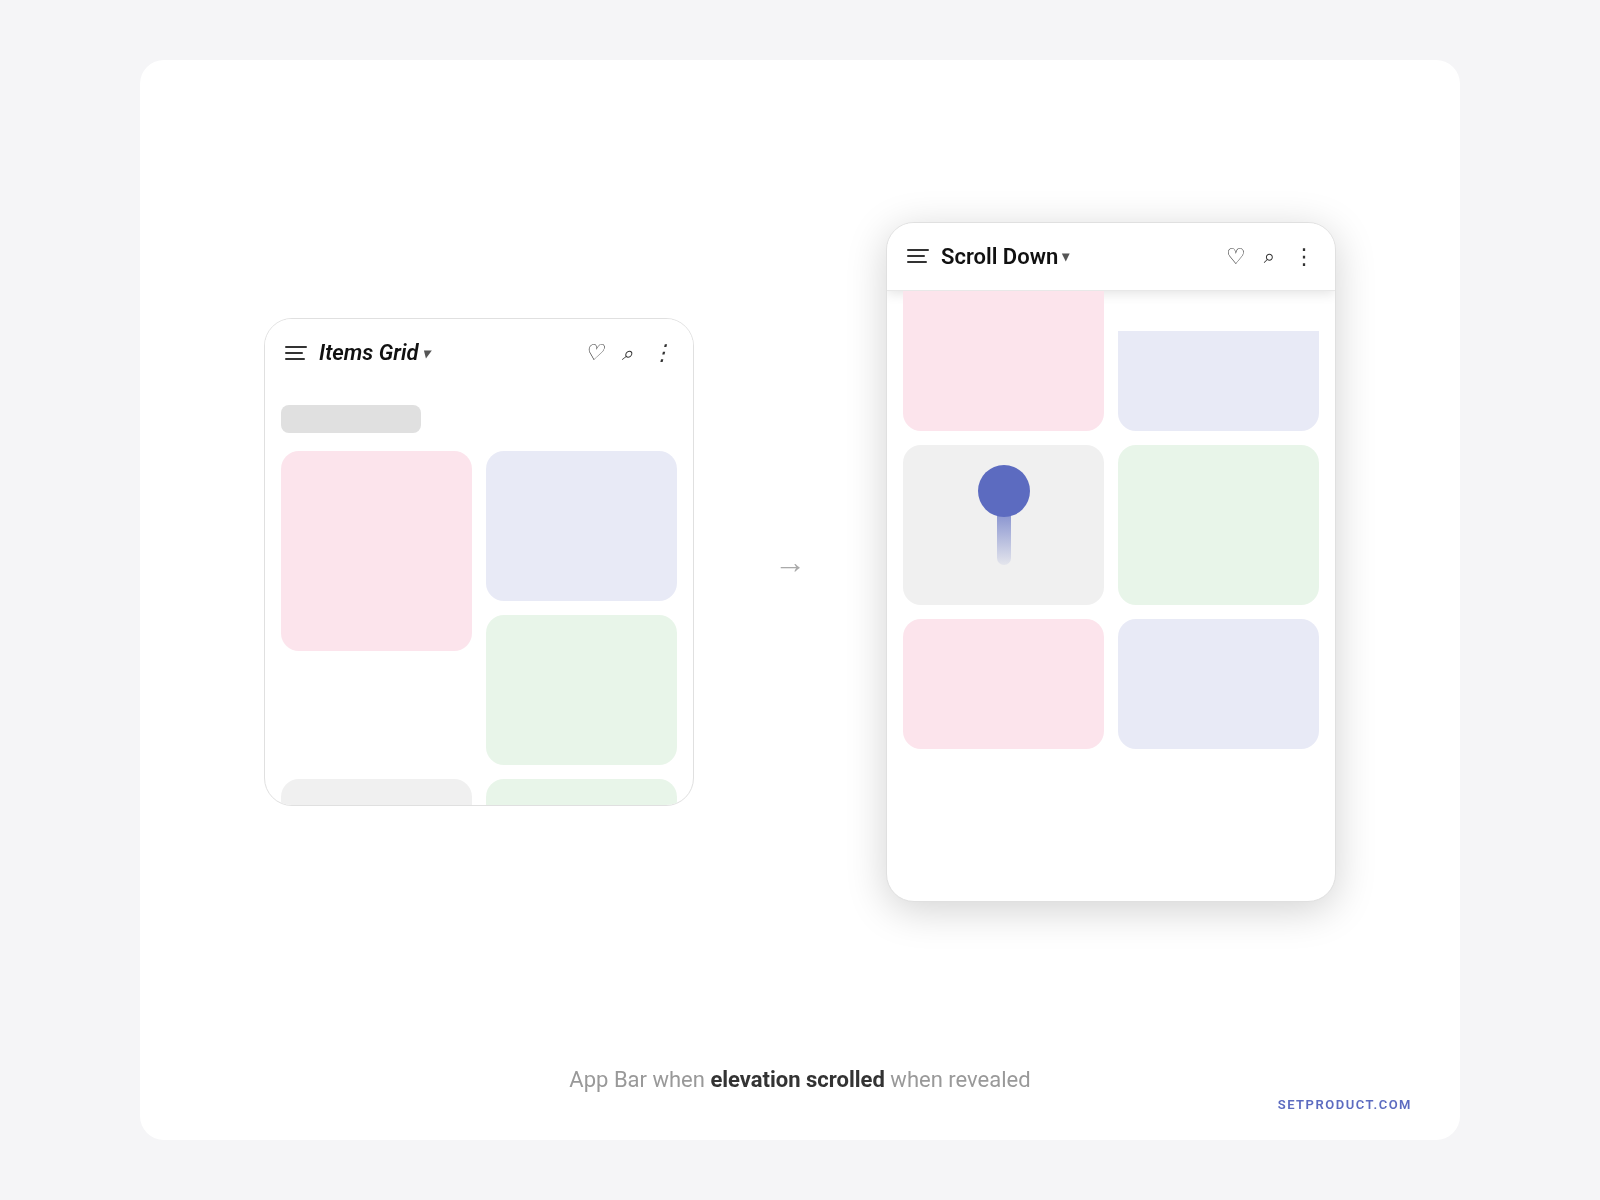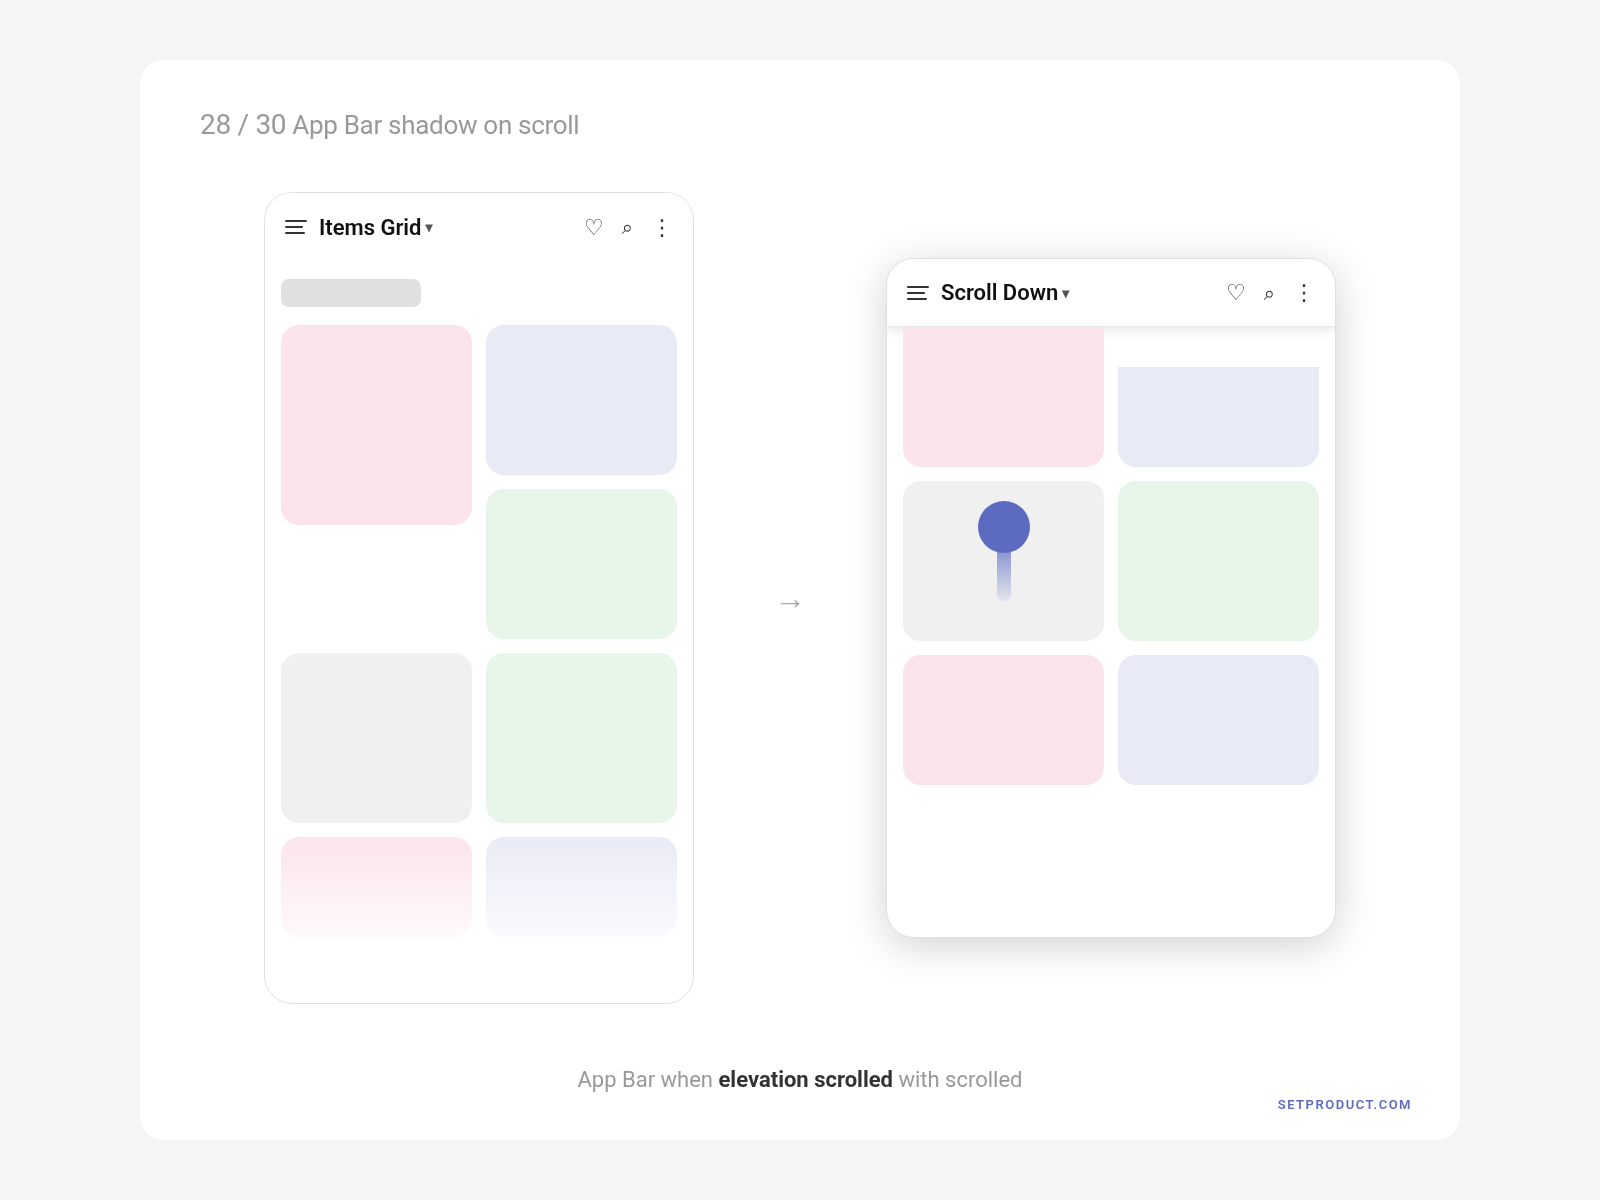--- a/index.html
+++ b/index.html
@@ -43,21 +43,22 @@
     .phone-frame {
       border-radius: 28px;
       border: 1.5px solid #e0e0e0;
       overflow: hidden;
       display: flex;
       flex-direction: column;
       background: #fff;
     }
     .phone-left {
       width: 430px;
-      height: 812px;
+      height: 488px;
+      font-style: italic;
     }
     .phone-right {
       width: 450px;
       height: 680px;
       box-shadow: 0 8px 40px rgba(0,0,0,0.18);
     }
     .app-bar {
       display: flex;
       align-items: center;
       padding: 0 20px;
@@ -208,23 +209,20 @@
       display: flex;
       flex-direction: column;
       align-items: center;
       margin-top: 16px;
     }
   </style>
 </head>
 <body>
 
 <div class="outer-card">
-  <div class="slide-number">
-    <span>28</span><span style="color:#999"> / </span><span>30</span><span style="color:#999; font-size:26px; margin-left:6px;">App Bar shadow on scroll</span>
-  </div>
 
   <div class="demo-area">
 
     <div class="phone-frame phone-left">
       <div class="app-bar app-bar-left">
         <div class="hamburger-icon">
           <span></span>
             <span></span>
             <span></span>
         </div>
@@ -293,18 +291,18 @@
           <div class="grid-item pink" style="height:130px;"></div>
           <div class="grid-item lavender" style="height:130px;"></div>
         </div>
       </div>
     </div>
 
   </div>
 
   <div class="bottom-section">
     <div class="caption">
-      <span>App Bar when </span><strong>elevation scrolled</strong><span> with scrolled</span>
+      <span>App Bar when </span><strong>elevation scrolled</strong><span> when revealed</span>
     </div>
   </div>
 
   <div class="watermark">SETPRODUCT.COM</div>
 </div>
 
 </body></html>

